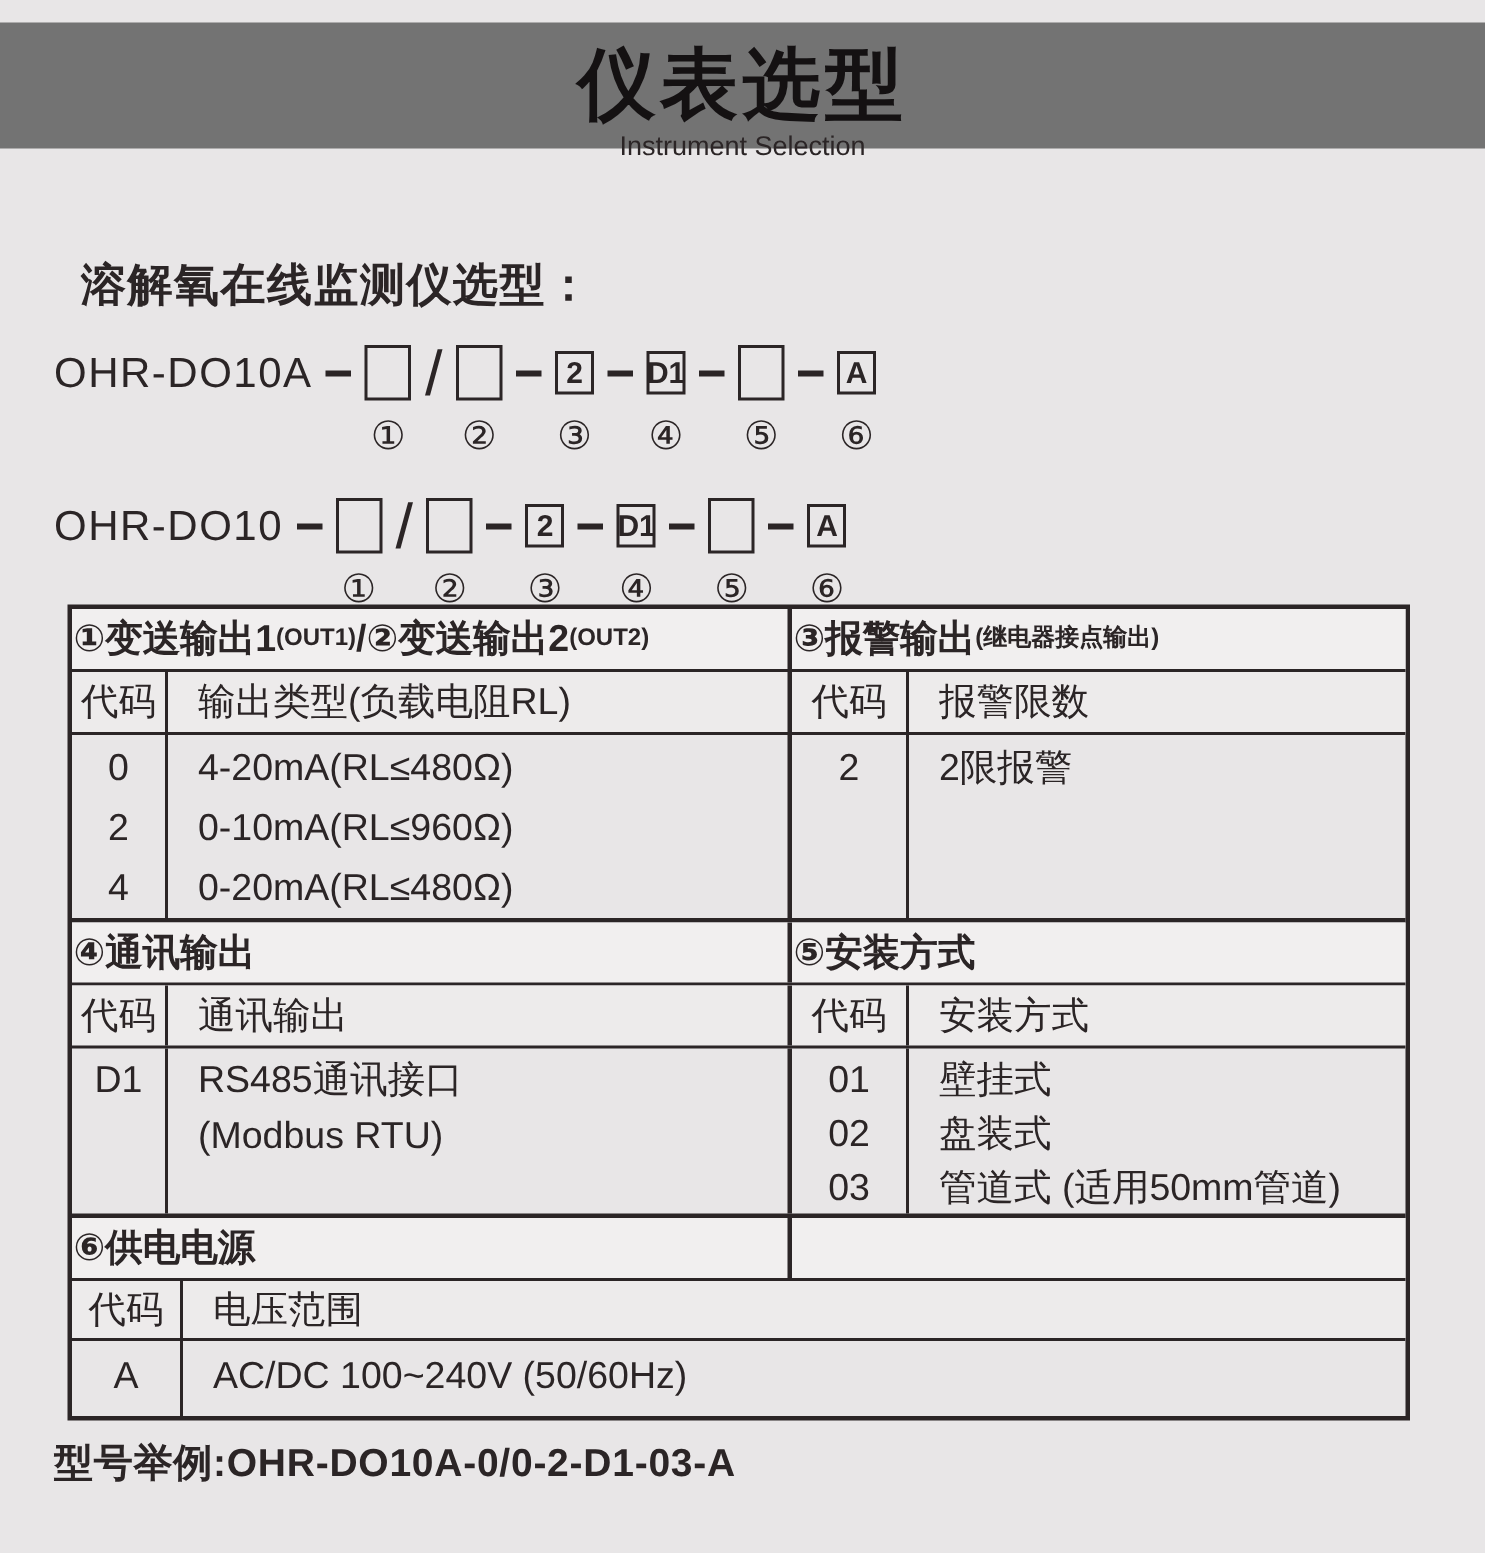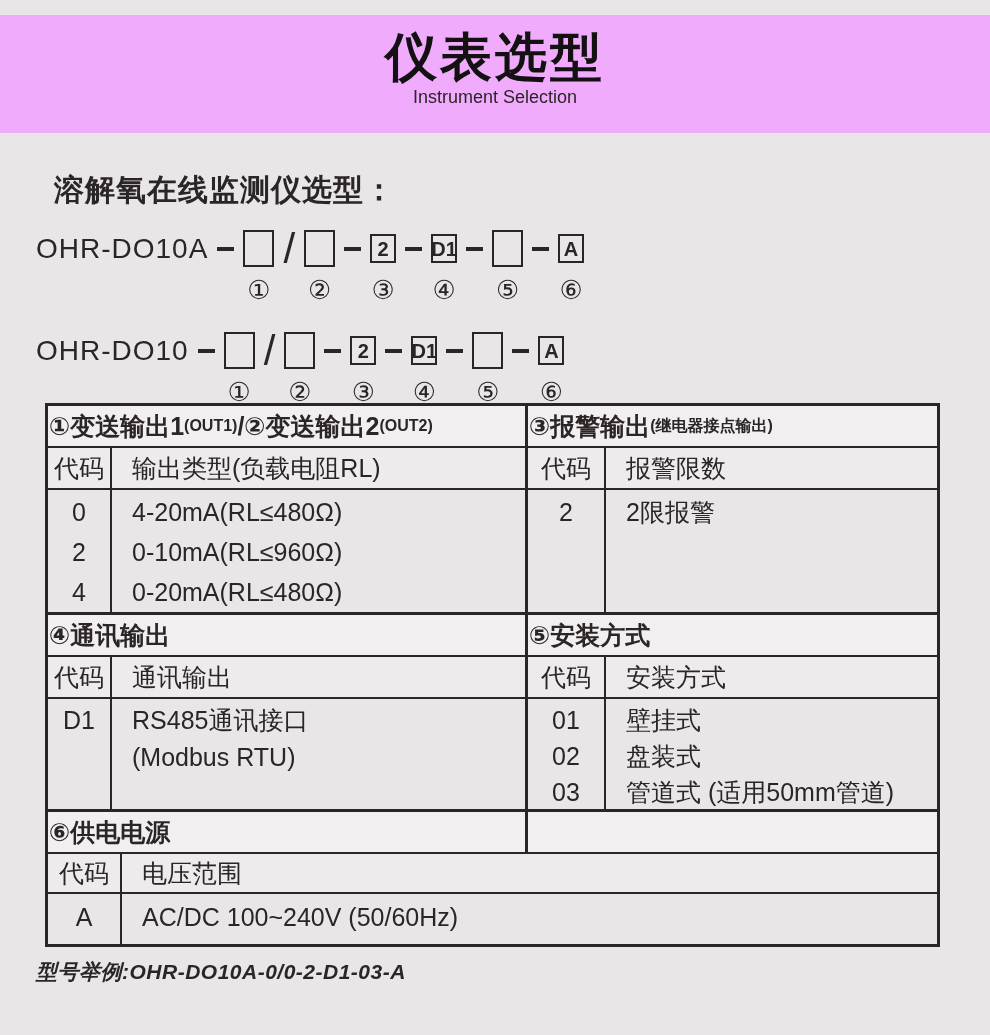--- a/index.html
+++ b/index.html
@@ -1,20 +1,20 @@
 <!DOCTYPE html>
 <html><head>
 <meta charset="utf-8">
 <style>
   html,body{margin:0;padding:0;}
   .page{position:relative;width:990px;height:1035px;background:#e8e6e7;overflow:hidden;
         font-family:"Liberation Sans","DejaVu Sans",sans-serif;color:#2b2526;}
 
   
-  .band{position:absolute;left:0;top:15px;width:990px;height:118px;background:#f0abfc;text-align:center;}
+  .band{position:absolute;left:0;top:15px;width:990px;height:84px;background:#737373;text-align:center;}
   .band-title{margin-top:14px;font-size:52px;font-weight:bold;letter-spacing:3px;color:#141112;line-height:1.1;}
   .band-sub{font-size:18px;margin-top:1px;color:#2b2526;}
 
   
   .intro{position:absolute;left:54px;top:170px;font-size:30px;font-weight:bold;letter-spacing:1px;}
 
   
   .model-line{position:absolute;left:36px;display:flex;align-items:flex-start;gap:9px;}
   .line1{top:230px;}
   .line2{top:332px;}
@@ -51,21 +51,21 @@
   .c76{width:78px;}
   .c72{width:74px;}
   .lbl{flex:1;padding-left:20px;}
   .stack40 div{line-height:40px;}
   .rC .code,.rC .lbl{padding-top:2px;}
   .stack37 div{line-height:37px;}
   .stack36 div{line-height:36px;}
   .rF .code,.rF .lbl{padding-top:3px;}
 
   
-  .example{position:absolute;left:36px;top:958px;font-size:21px;font-weight:bold;letter-spacing:0.5px;font-style:italic;}
+  .example{position:absolute;left:36px;top:958px;font-size:26px;font-weight:bold;letter-spacing:0.5px;}
 </style>
 </head>
 <body>
 
 <div class="page">
 
   <div class="band">
     <div class="band-title">仪表选型</div>
     <div class="band-sub">Instrument Selection</div>
   </div>

